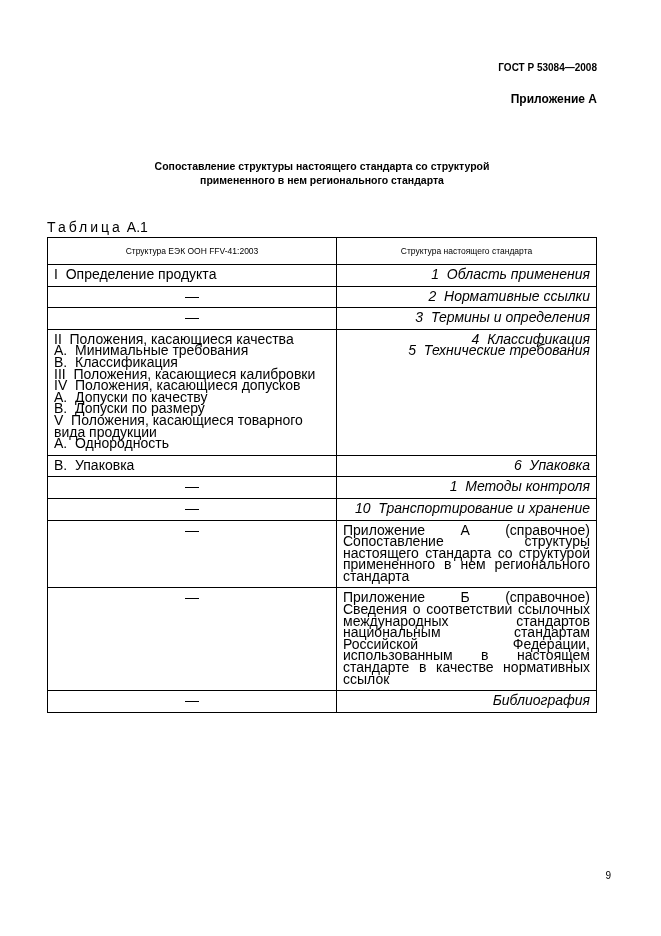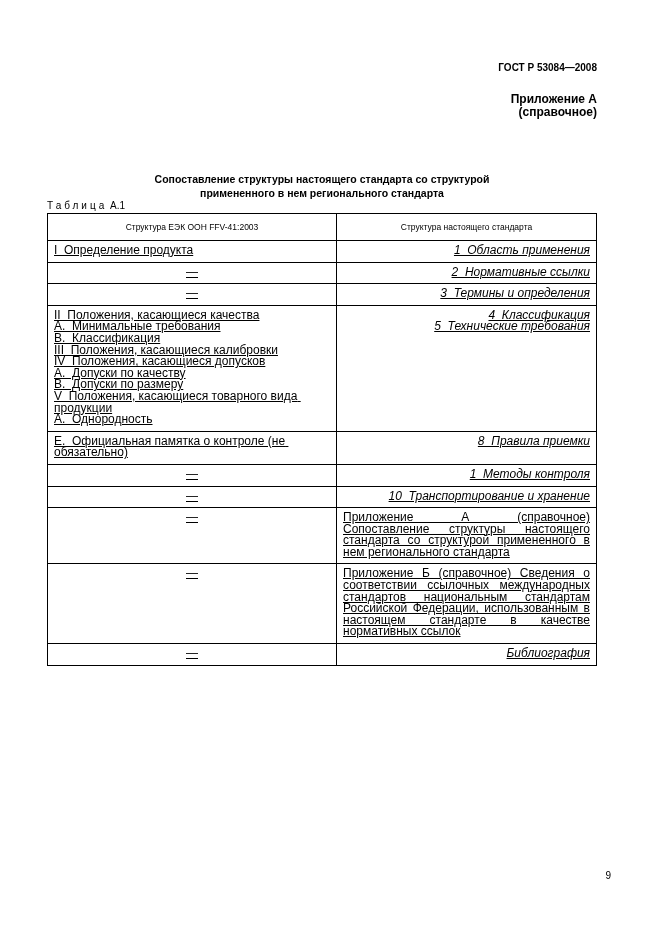--- a/index.html
+++ b/index.html
@@ -26,46 +26,46 @@
     margin-top: 20px;
   }
   .main-title {
     text-align: center;
     font-weight: bold;
     font-size: 10.5px;
     line-height: 14px;
     margin-top: 53px;
   }
   .table-label {
-    font-size: 10px;
+    font-size: 14px;
+    margin-top: 32px;
   }
   .table-label .spaced { letter-spacing: 3px; }
 
   table.cmp {
     border-collapse: collapse;
     width: 100%;
     margin-top: 2px;
     table-layout: fixed;
   }
   .cmp col.c-left  { width: 289px; }
   .cmp th, .cmp td { border: 1px solid #000; }
   .cmp th {
     font-weight: normal;
     font-size: 8.5px;
     text-align: center;
     vertical-align: middle;
     padding: 8px 4px;
   }
   .cmp td {
-    font-size: 12px;
+    font-size: 14px;
     line-height: 11.6px;
     padding: 4px 6px 5px 6px;
     vertical-align: top;
     white-space: pre-wrap;
-    text-decoration: underline;
   }
   .cmp td.center { text-align: center; }
   .cmp td.italic { font-style: italic; text-align: right; }
   .cmp td.para   { white-space: normal; text-align: justify; font-style: normal; }
 
   .page-number {
     position: absolute;
     right: 50px;
     top: 870px;
     font-size: 10px;
@@ -73,21 +73,20 @@
 </style>
 </head>
 <body>
 
 <div class="page">
 
   <div class="doc-number">ГОСТ Р 53084—2008</div>
 
   <div class="appendix-block">
     <div>Приложение А</div>
-    <div>(справочное)</div>
   </div>
 
   <div class="main-title">
     <div>Сопоставление структуры настоящего стандарта со структурой</div>
     <div>примененного в нем регионального стандарта</div>
   </div>
 
   <div class="table-label">
     <span class="spaced">Таблица</span>
     <span>А.1</span>
@@ -124,22 +123,22 @@
 III  Положения, касающиеся калибровки
 IV  Положения, касающиеся допусков
 A.  Допуски по качеству
 B.  Допуски по размеру
 V  Положения, касающиеся товарного вида продукции
 A.  Однородность</td>
           <td class="italic">4  Классификация
 5  Технические требования</td>
         </tr>
         <tr>
-          <td>E.  Официальная памятка о контроле (не обязательно)</td>
-          <td class="italic">8  Правила приемки</td>
+          <td>B.  Упаковка</td>
+          <td class="italic">6  Упаковка</td>
         </tr>
         <tr>
           <td class="center">—</td>
           <td class="italic">1  Методы контроля</td>
         </tr>
         <tr>
           <td class="center">—</td>
           <td class="italic">10  Транспортирование и хранение</td>
         </tr>
         <tr>

